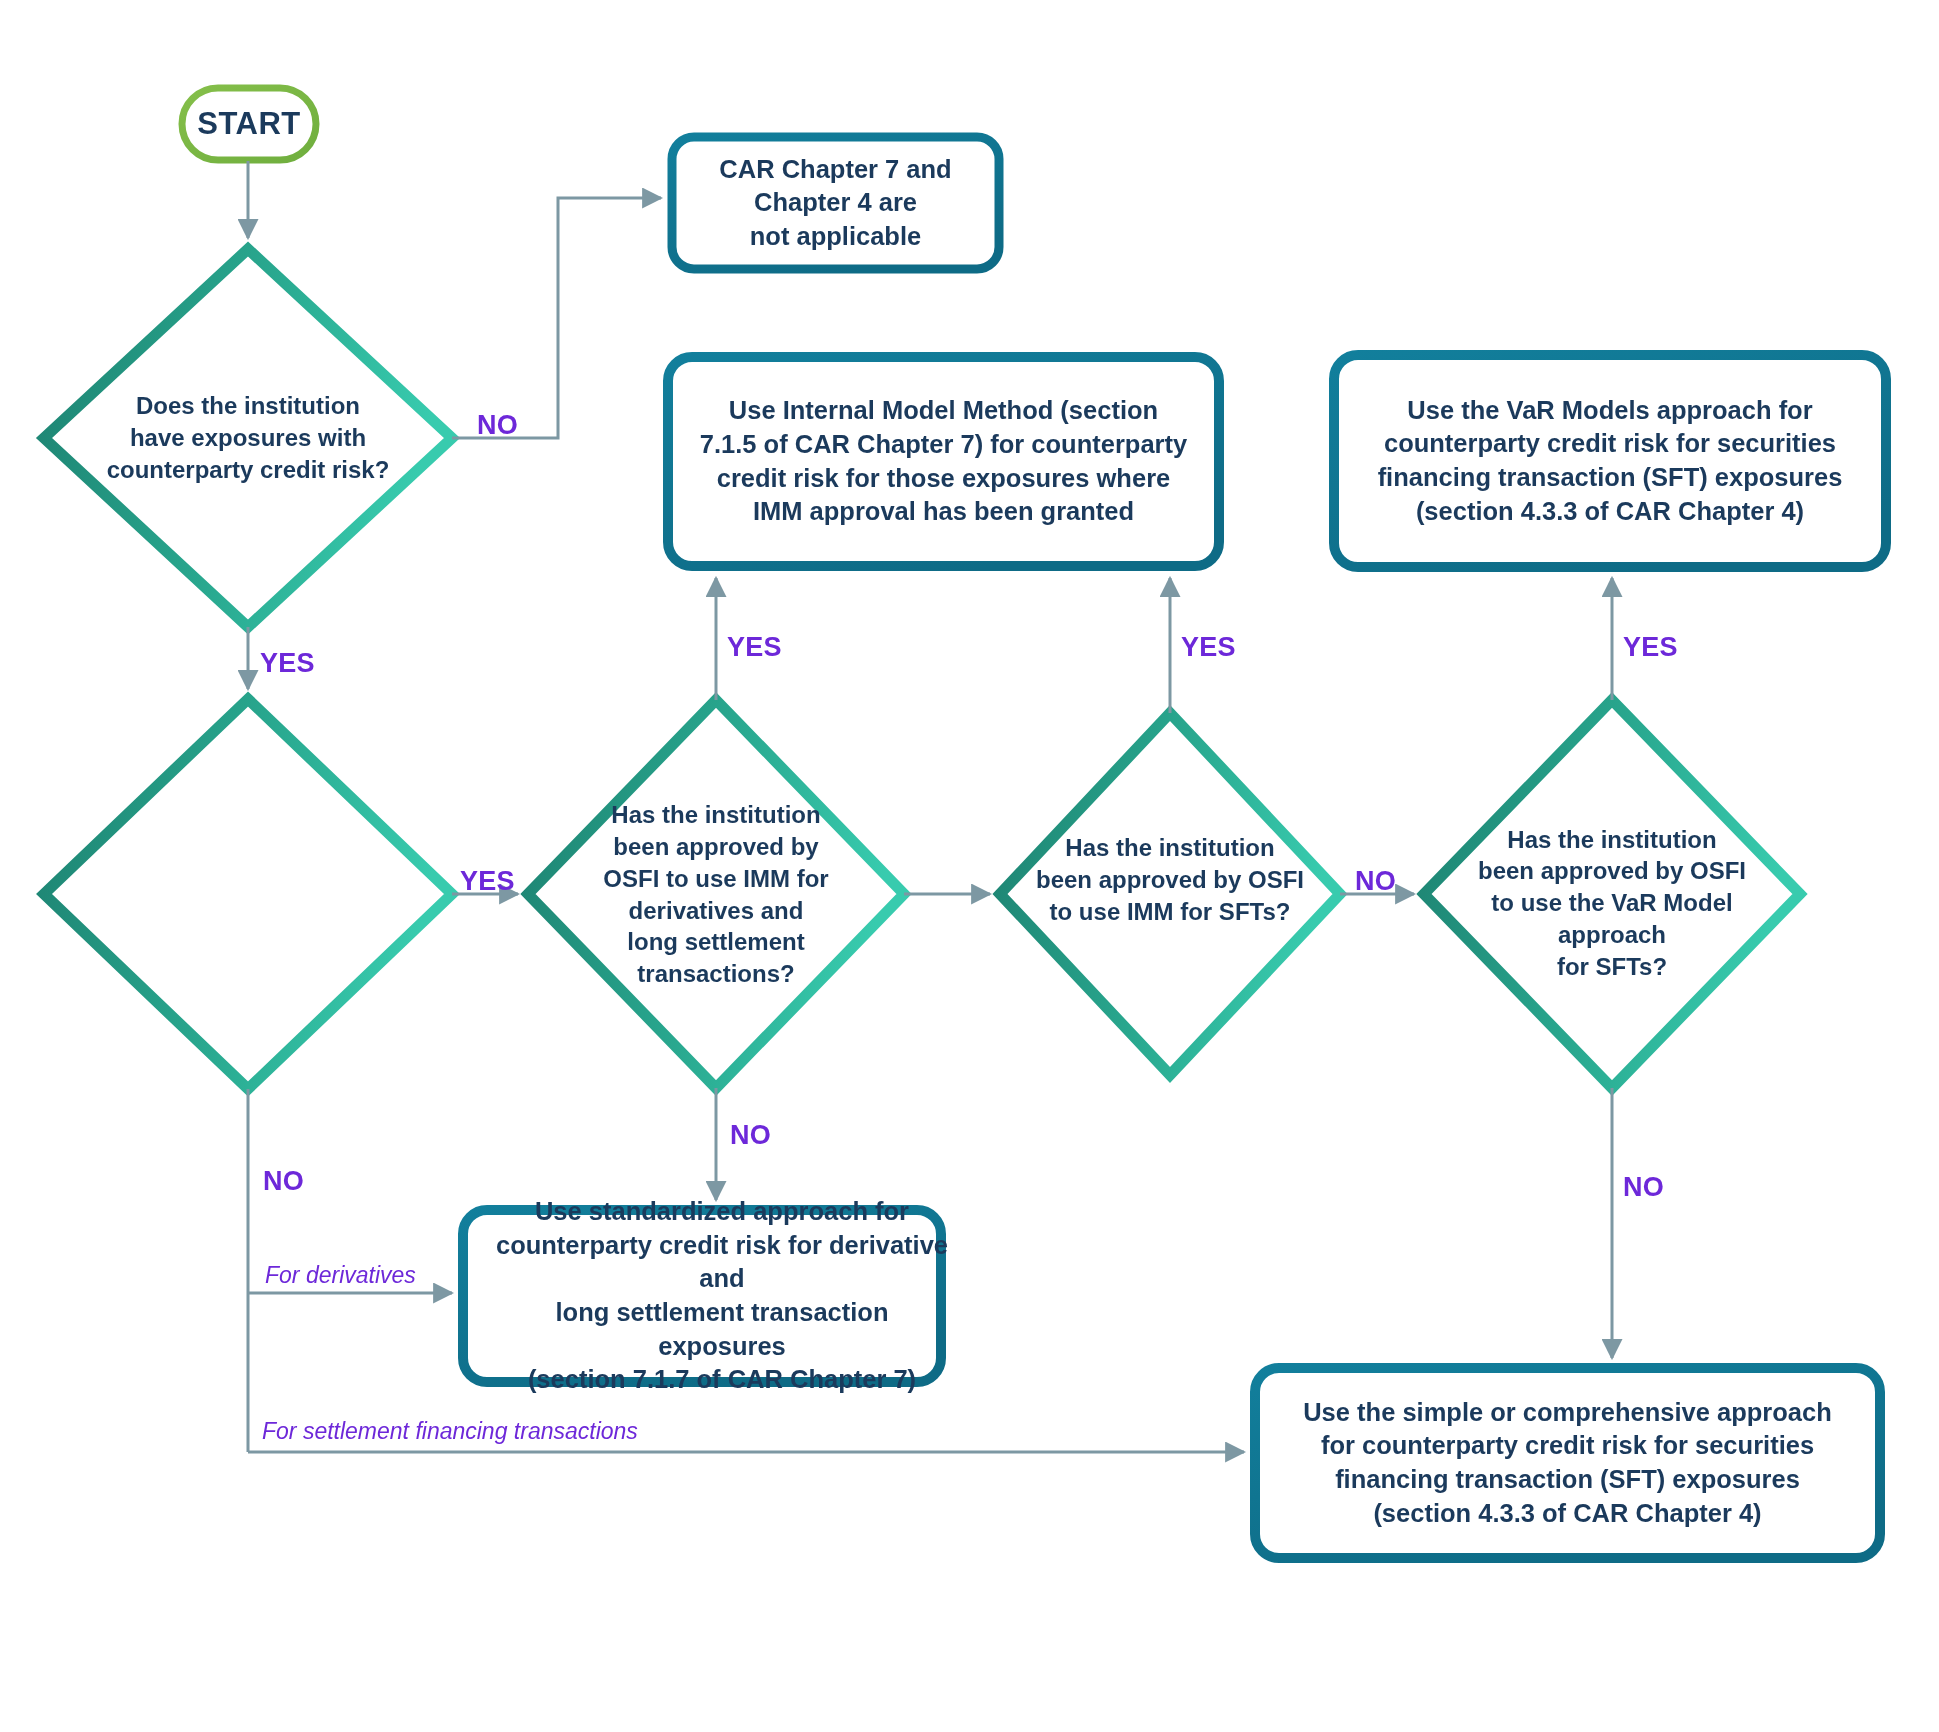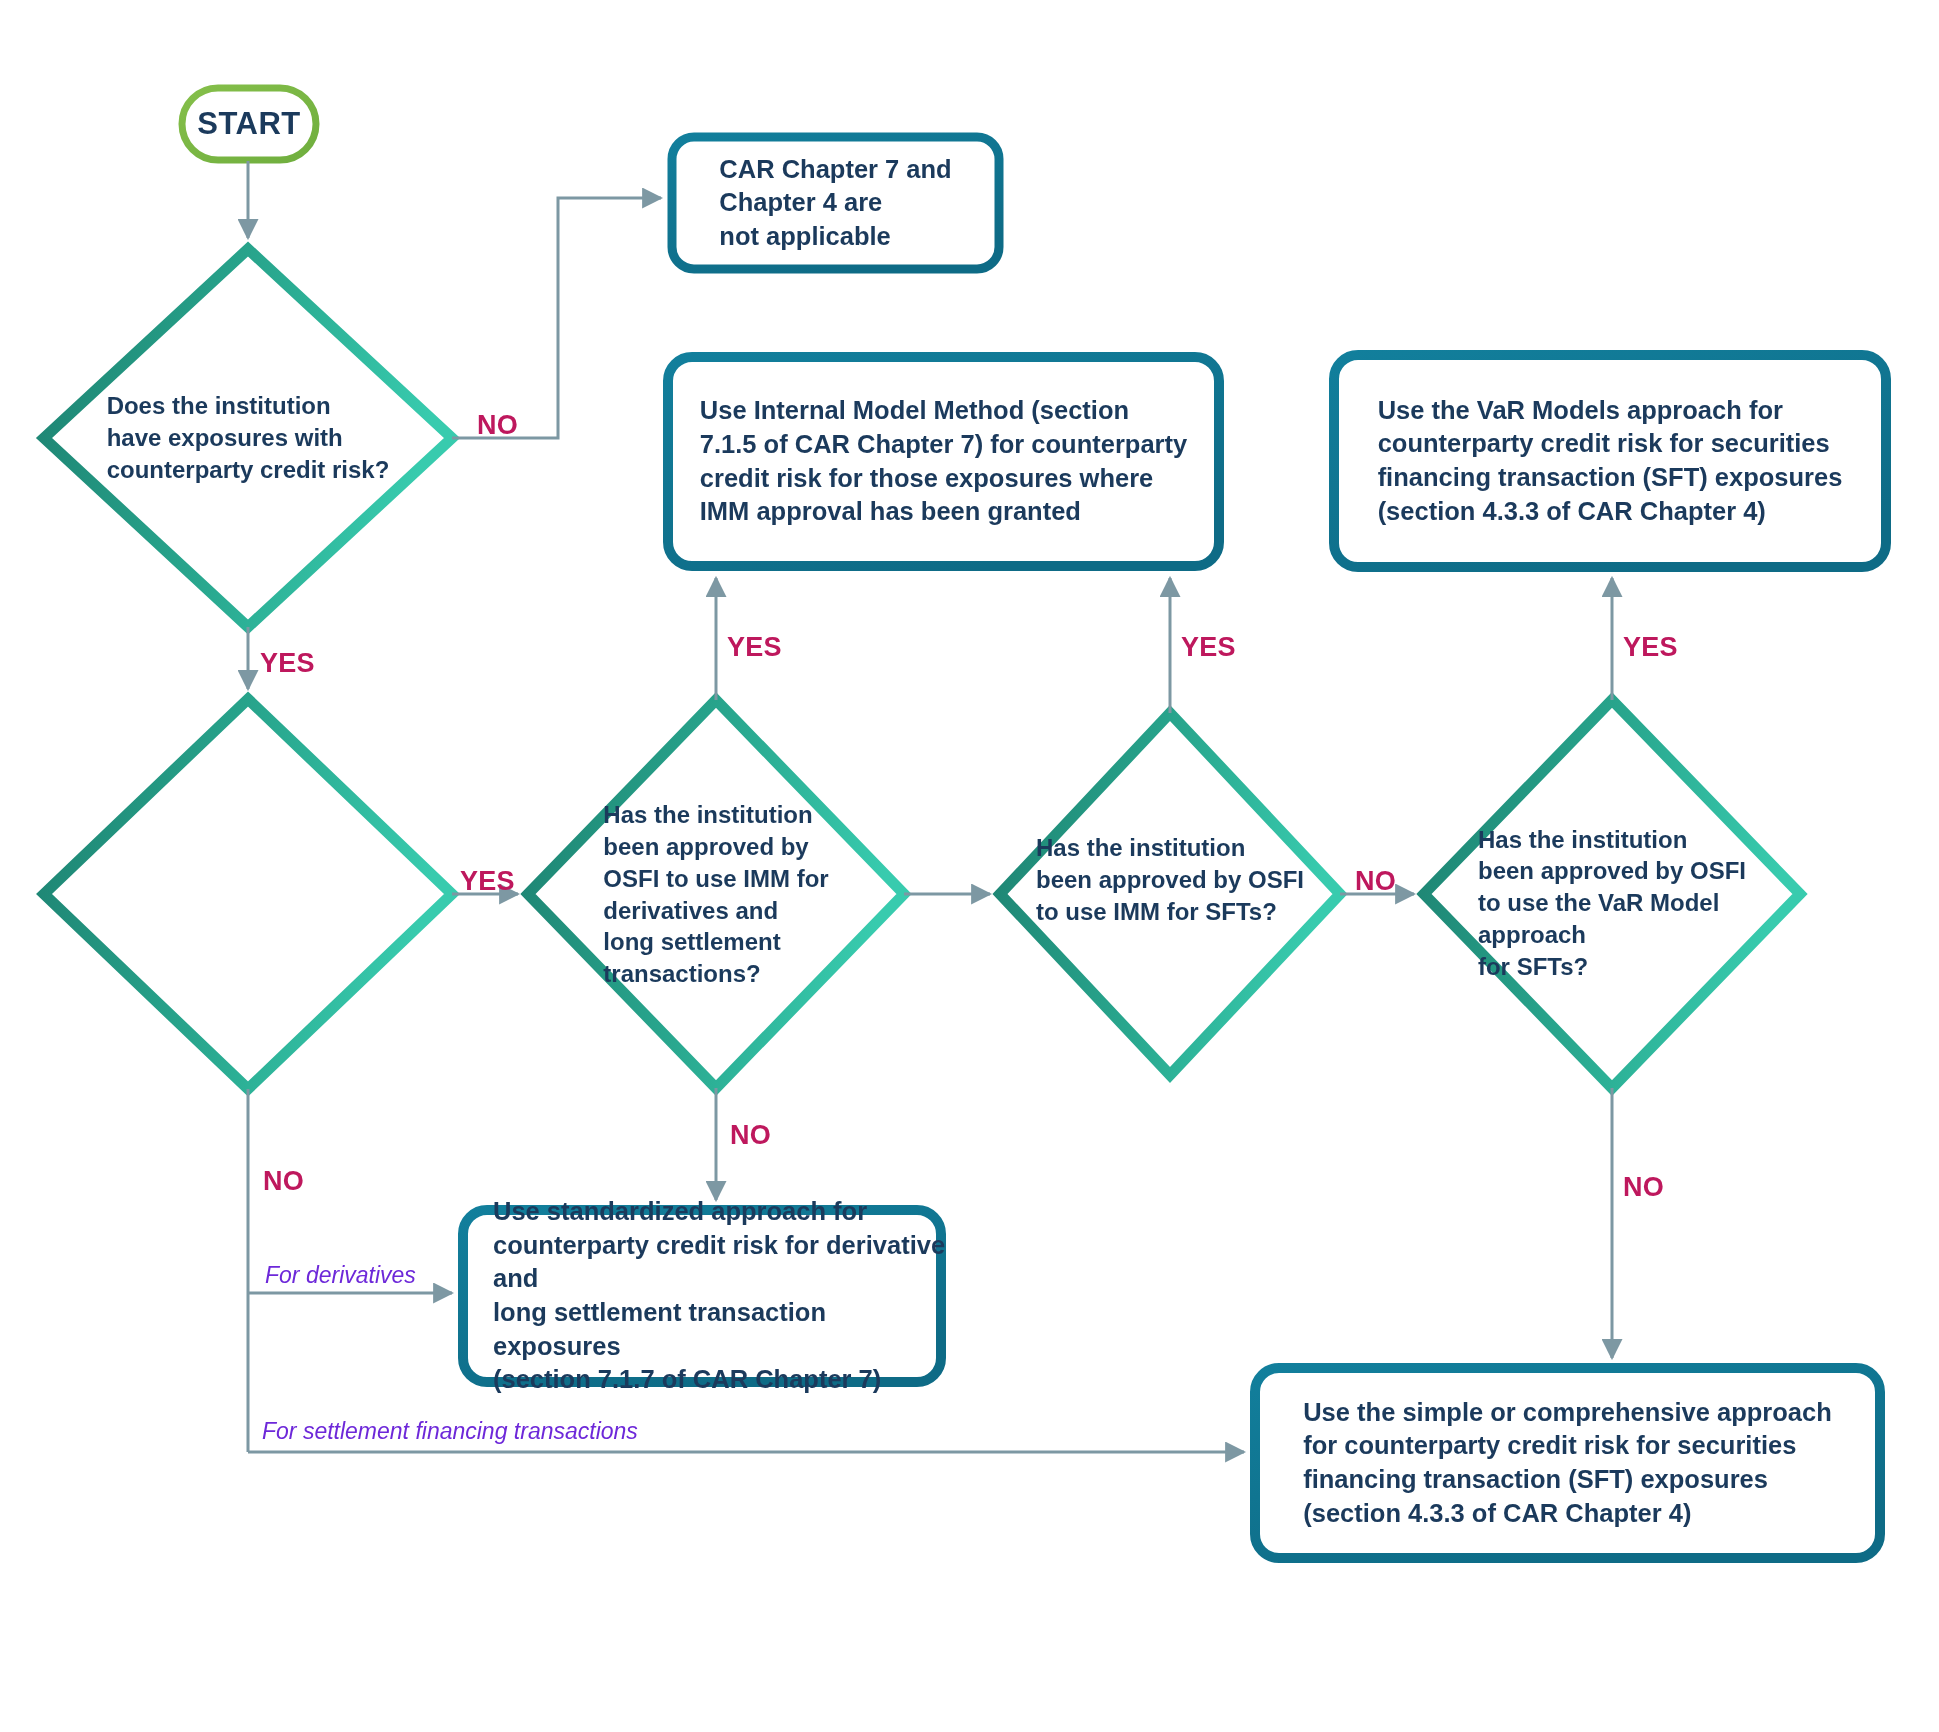--- a/index.html
+++ b/index.html
@@ -18,31 +18,31 @@
     position: absolute;
     top: 0; left: 0;
     width: 1939px;
     height: 1732px;
   }
   .node-text {
     position: absolute;
     display: flex;
     align-items: center;
     justify-content: center;
-    text-align: left;
+    text-align: center;
     color: #1b3a5c;
     font-weight: bold;
     font-family: "Liberation Sans", sans-serif;
     line-height: 1.32;
     pointer-events: none;
     white-space: pre-line;
   }
   .edge-label {
     position: absolute;
-    color: #be185d;
+    color: #6d28d9;
     font-weight: bold;
     font-size: 27px;
     font-family: "Liberation Sans", sans-serif;
     letter-spacing: 0.3px;
   }
   .edge-label-italic {
     position: absolute;
     color: #6d28d9;
     font-style: italic;
     font-weight: normal;

